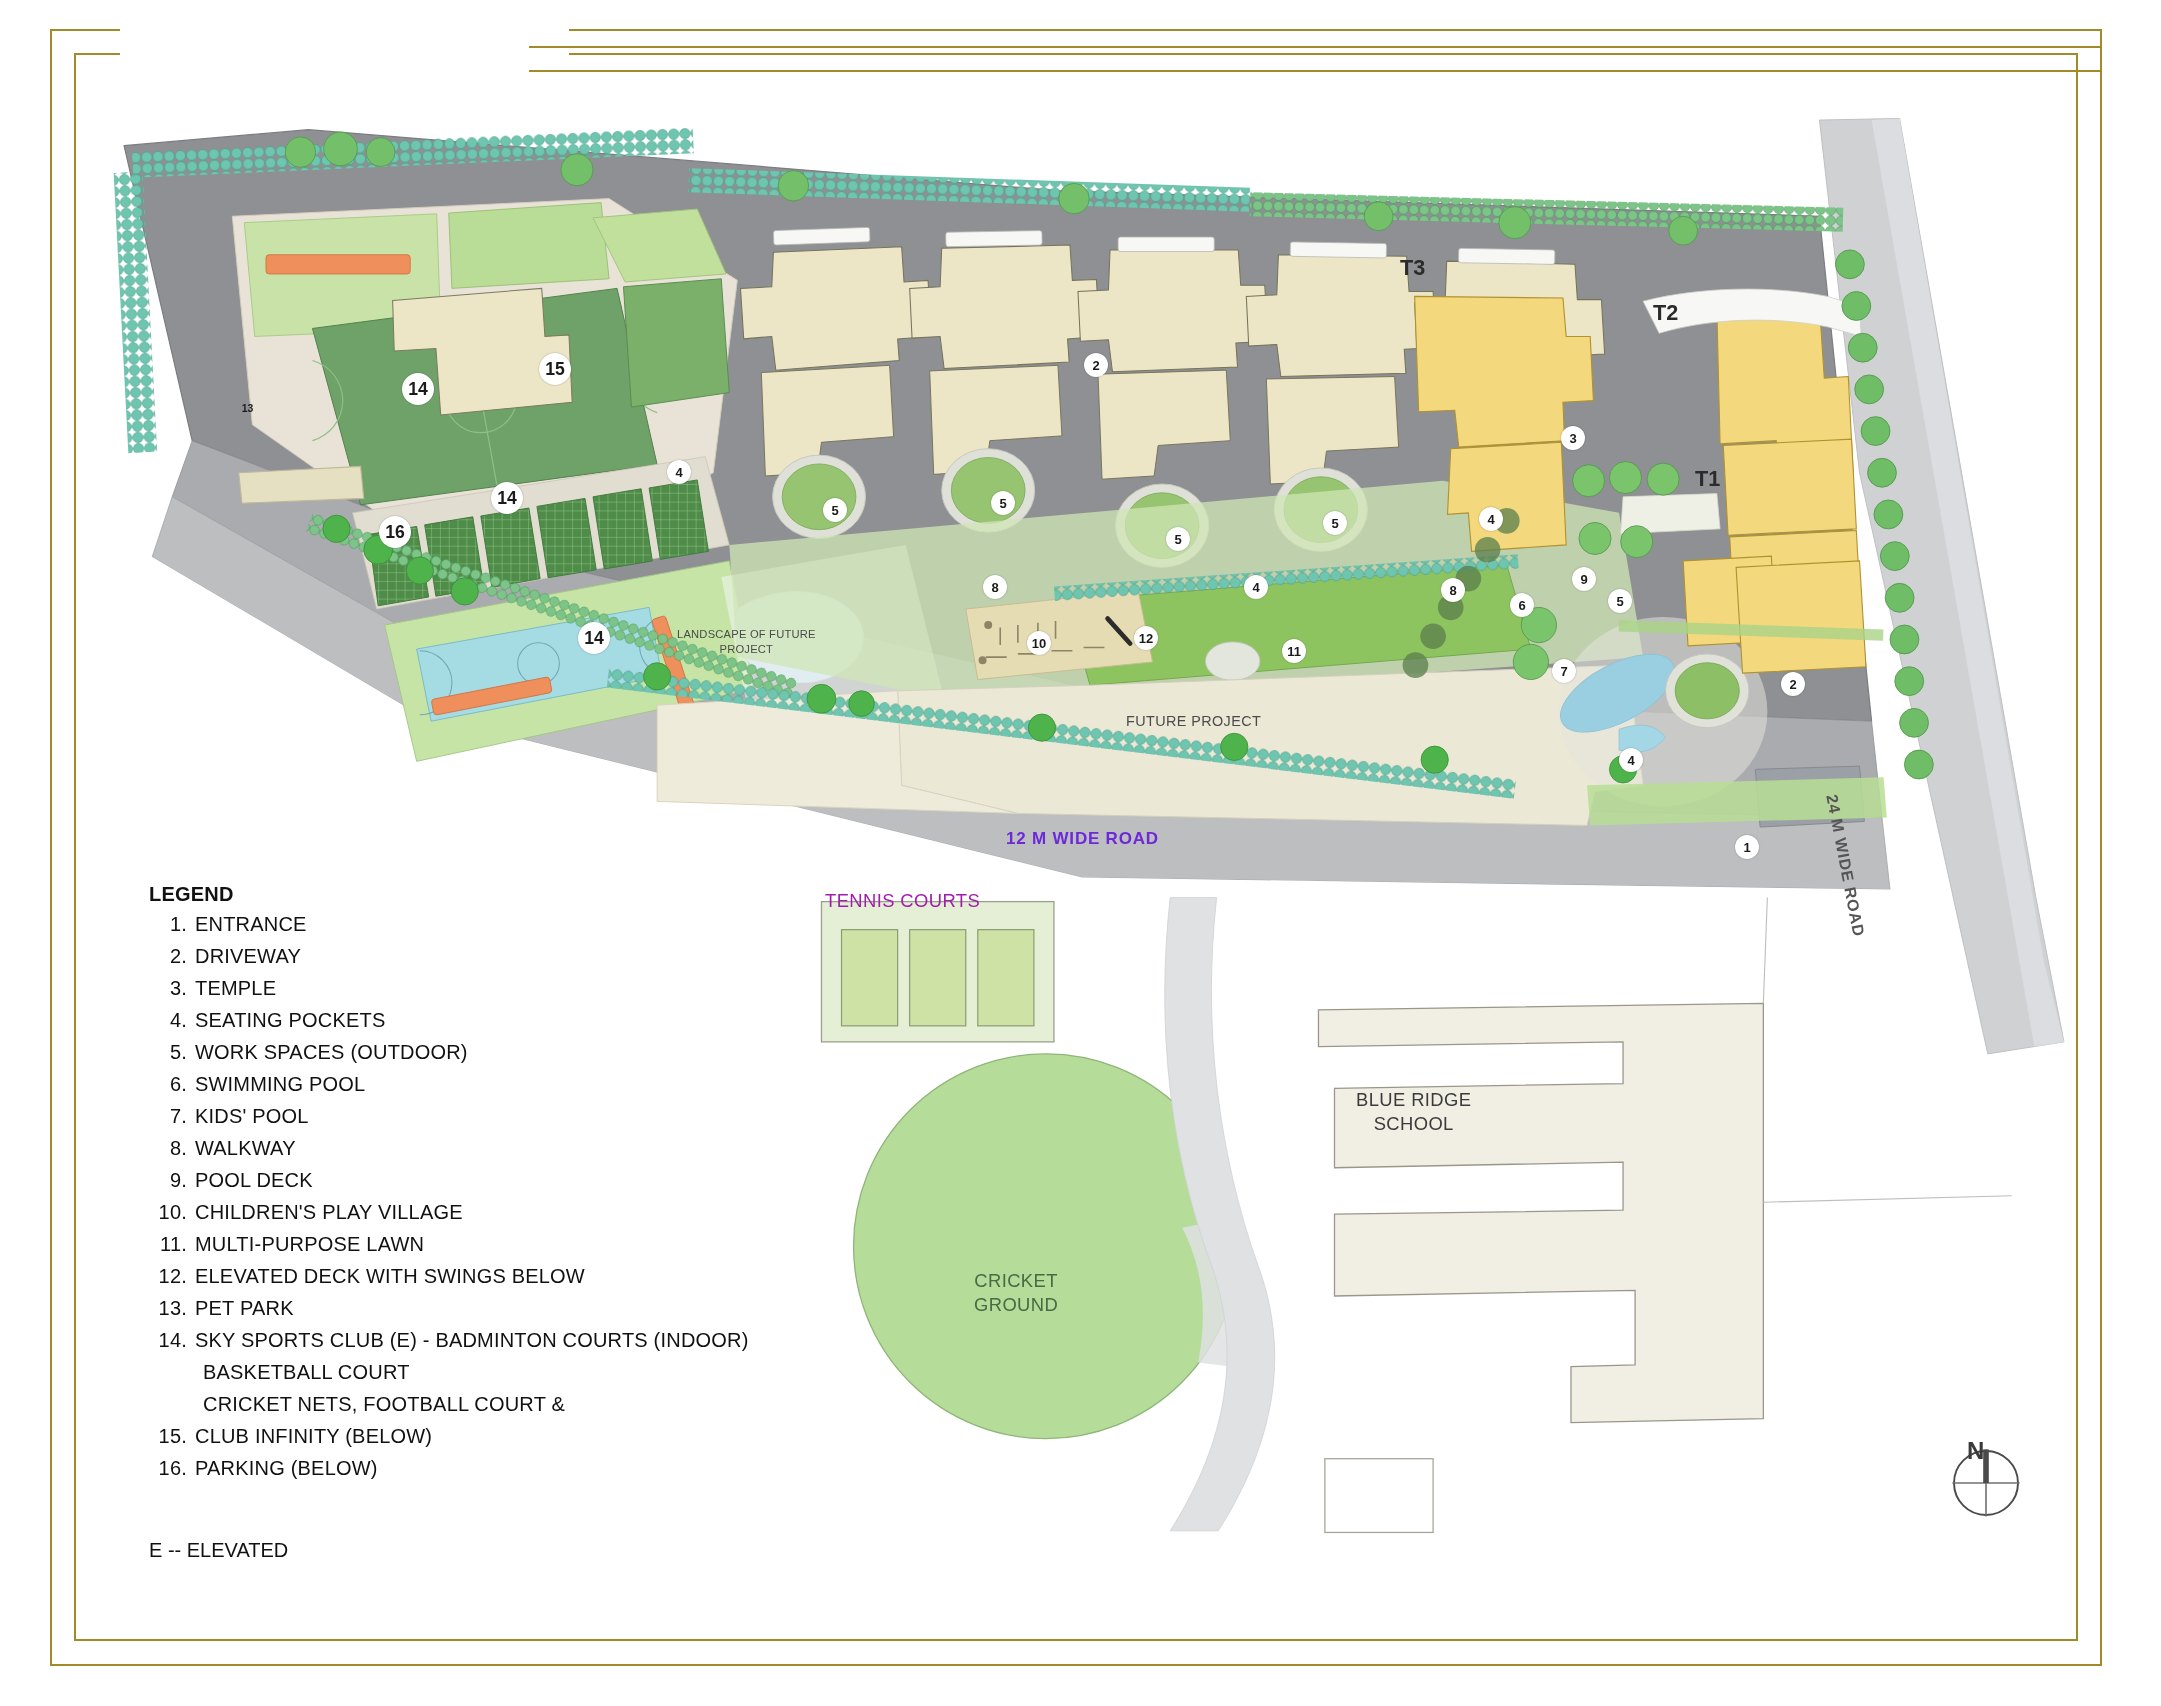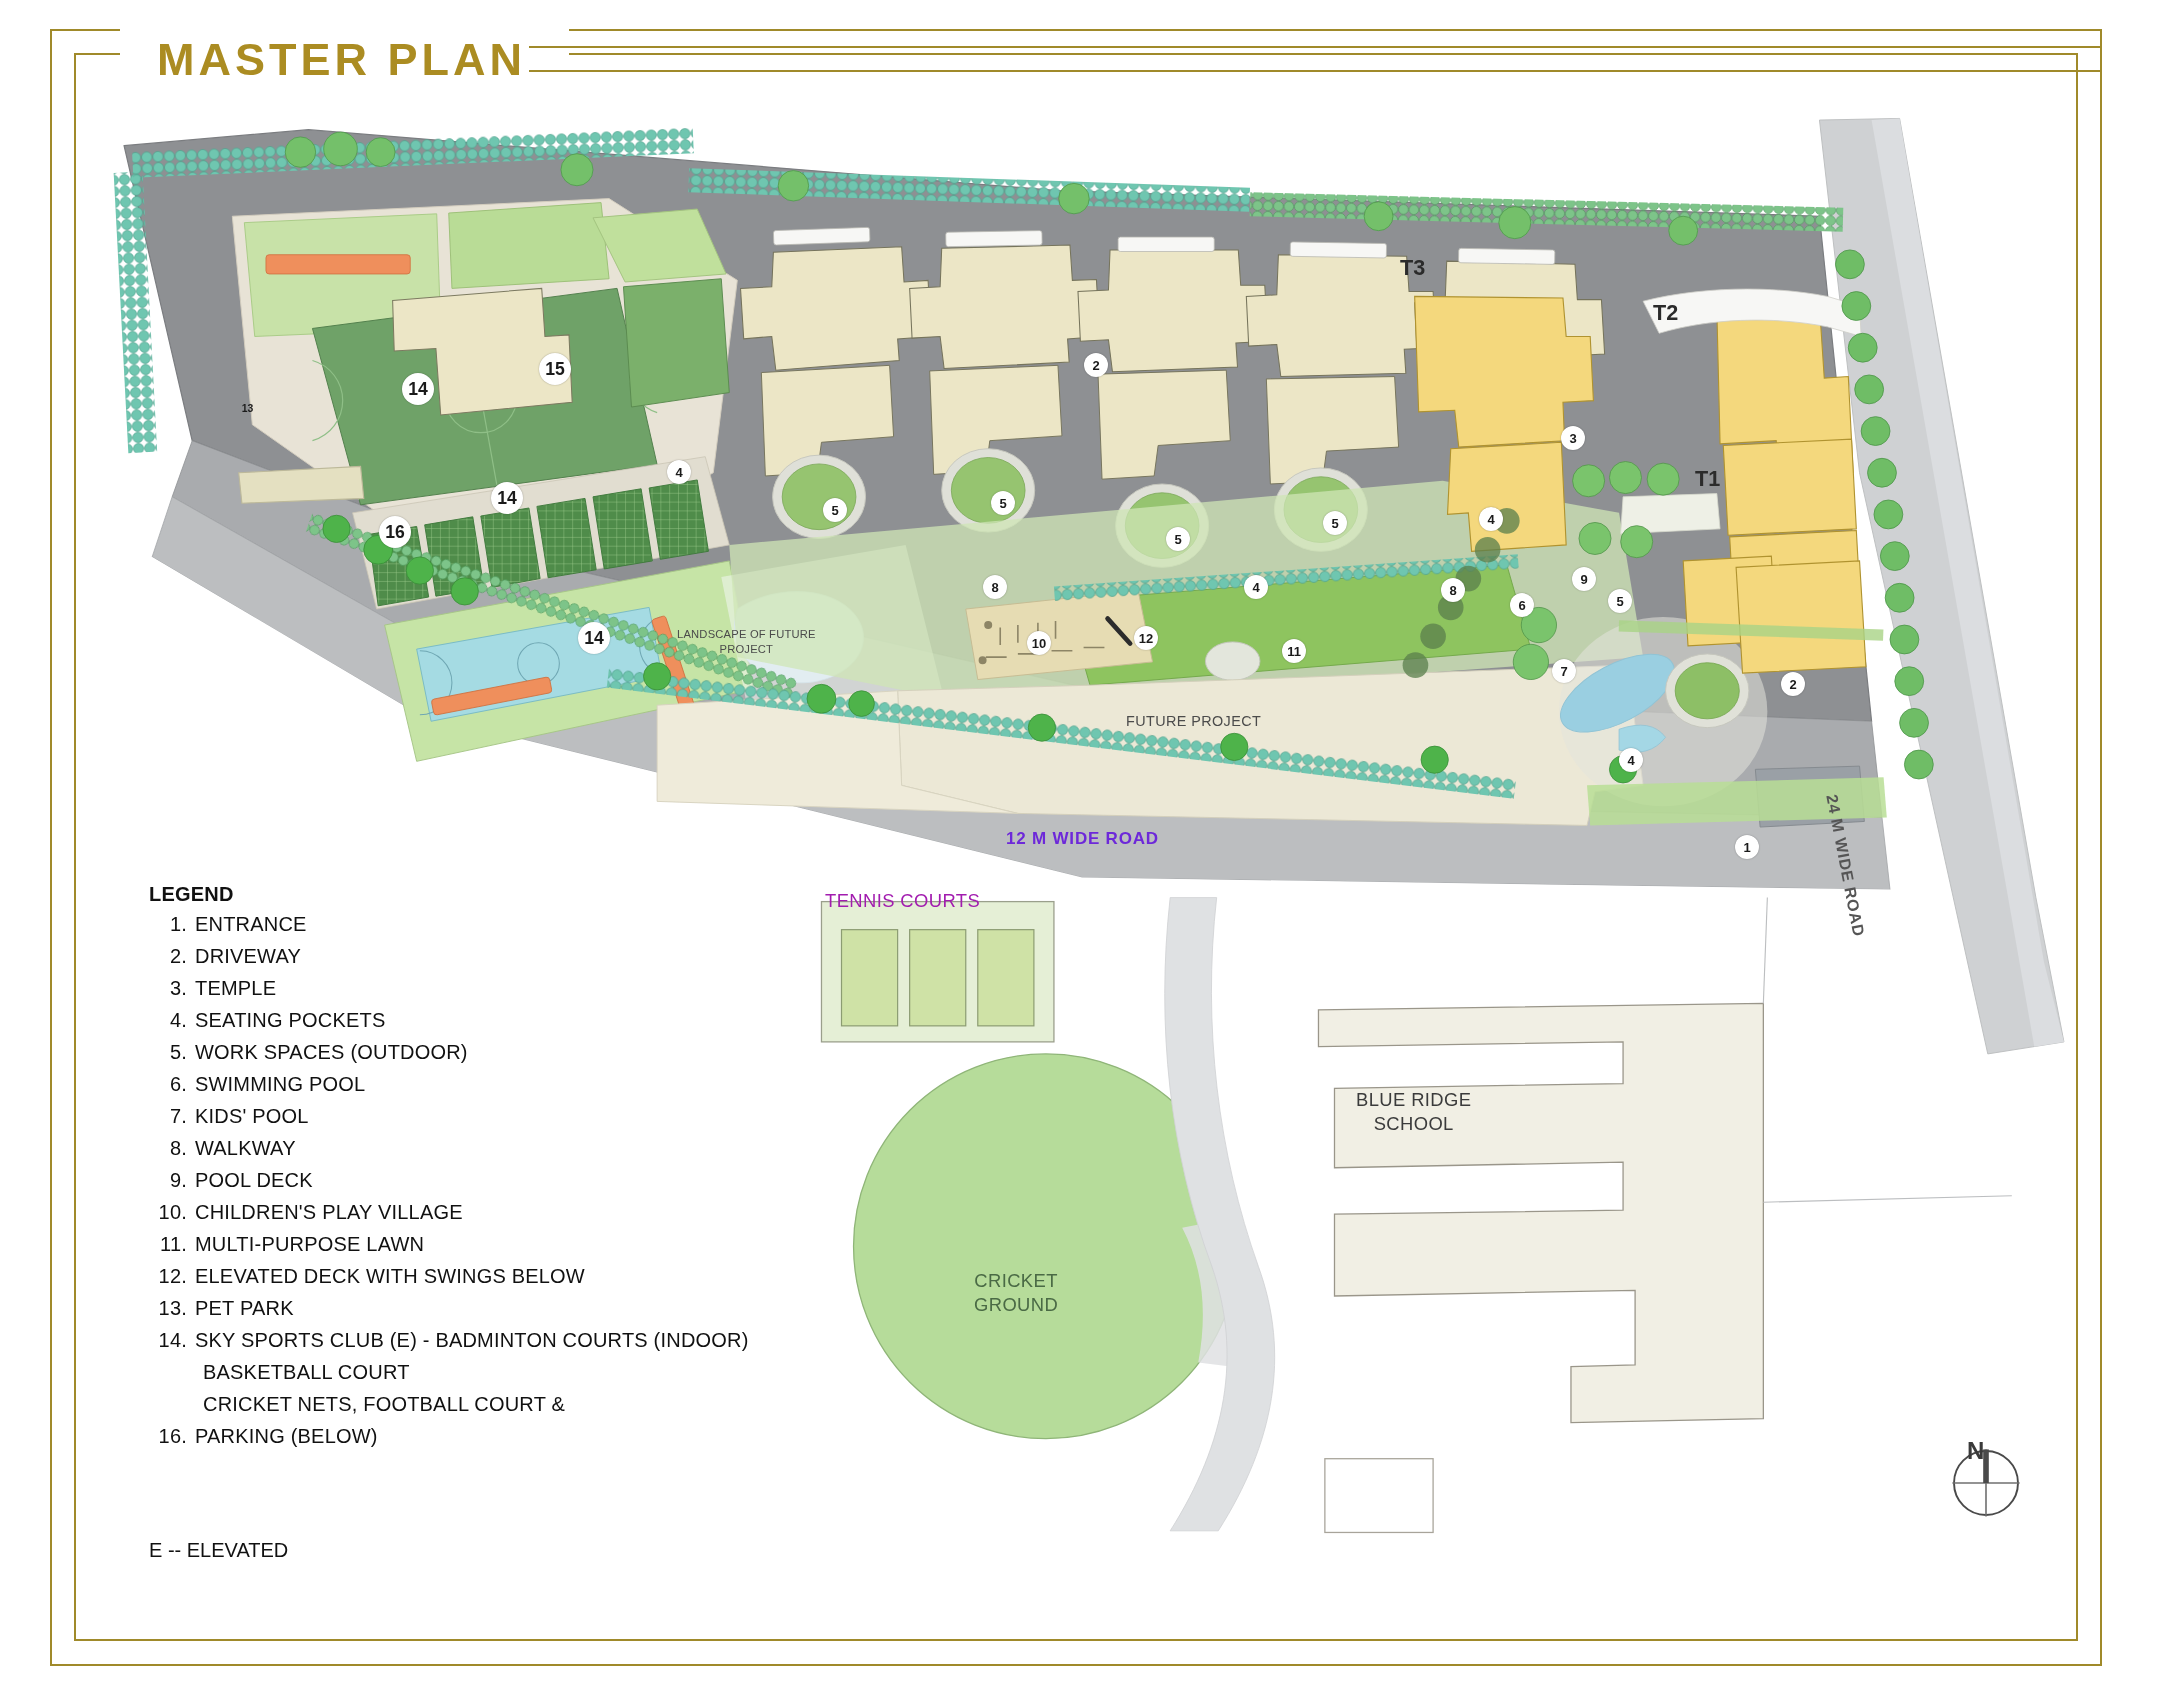--- a/index.html
+++ b/index.html
@@ -479,21 +479,20 @@
       <div class="marker" style="left: 1608px; top: 589px;">5</div>
       <div class="marker" style="left: 1552px; top: 659px;">7</div>
       <div class="marker" style="left: 1619px; top: 748px;">4</div>
       <div class="marker" style="left: 1781px; top: 672px;">2</div>
       <div class="marker" style="left: 1735px; top: 835px;">1</div>
     </div>
 
   <div class="title-mask"></div>
   <div class="frame-outer"></div>
   <div class="frame-inner"></div>
-  <div class="title">MASTER PLAN</div>
   <div class="title-rules">
     <div class="r"></div>
       <div class="r"></div>
   </div>
 
   <div class="legend">
     <h2>LEGEND</h2>
     <ol id="legend-list">
         <li>
           <span class="num">1.</span>
@@ -549,20 +548,24 @@
         </li>
         <li>
           <span class="num">14.</span>
           <span class="txt">SKY SPORTS CLUB (E) - BADMINTON COURTS (INDOOR)</span>
         </li>
         <li>
           <span class="cont">BASKETBALL COURT</span>
         </li>
         <li>
           <span class="cont">CRICKET NETS, FOOTBALL COURT &amp;</span>
+        </li>
+        <li>
+          <span class="num">15.</span>
+          <span class="txt">CLUB INFINITY (BELOW)</span>
         </li>
         <li>
           <span class="num">16.</span>
           <span class="txt">PARKING (BELOW)</span>
         </li>
       </ol>
   </div>
   <div class="elev-note">E -- ELEVATED</div>
 
   <div class="compass">

